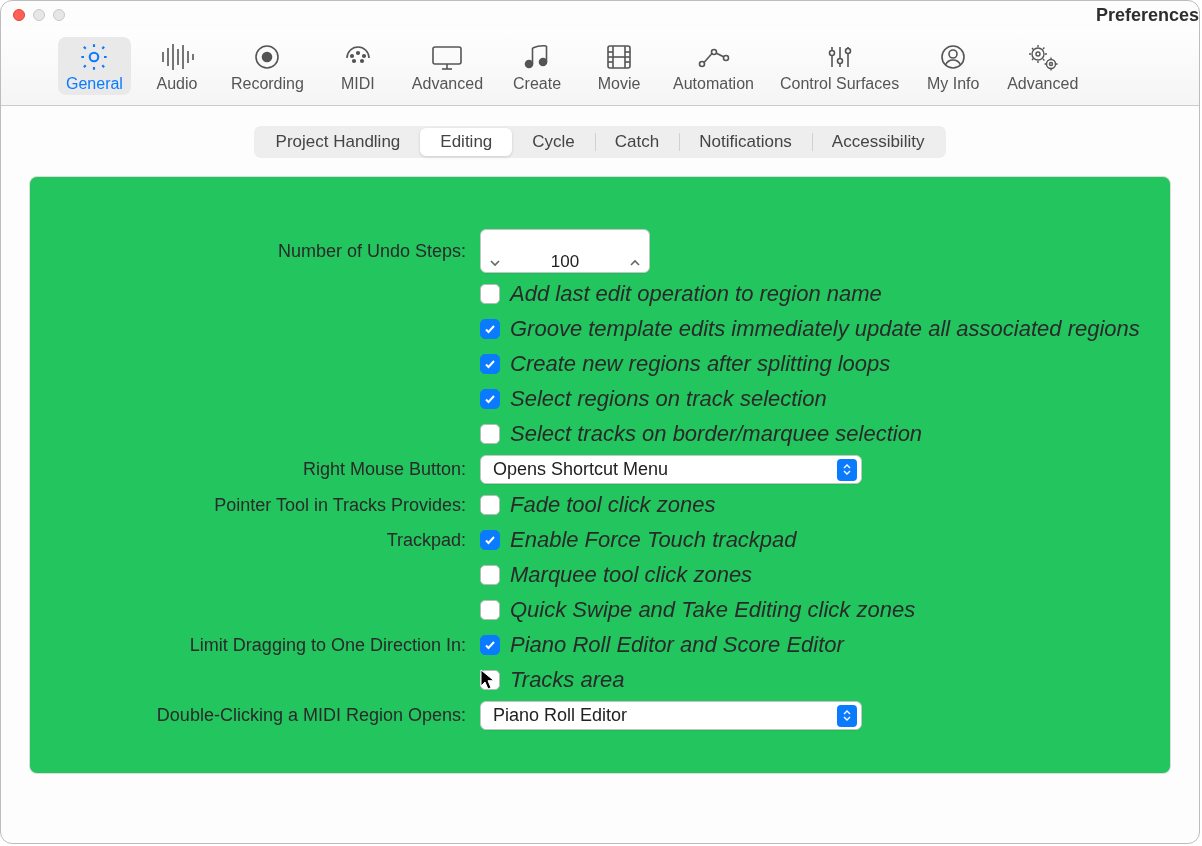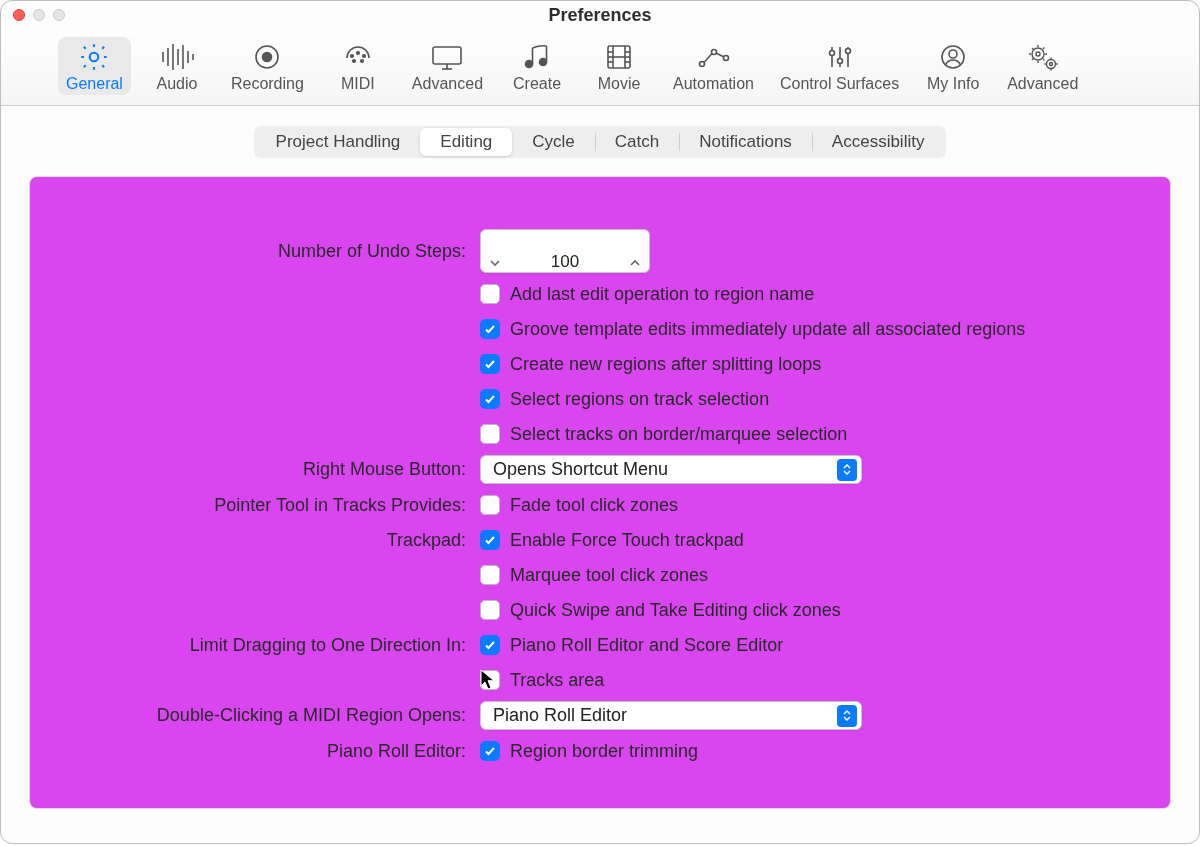--- a/index.html
+++ b/index.html
@@ -28,21 +28,21 @@
   position: relative;
 }
 .traffic-lights { display: flex; gap: 8px; }
 .tl { width: 12px; height: 12px; border-radius: 50%; }
 .tl.close { background: #ff5f57; border: 0.5px solid #e14037; }
 .tl.min { background: #e6e6e6; border: 0.5px solid #c9c9c9; }
 .tl.max { background: #e6e6e6; border: 0.5px solid #c9c9c9; }
 .window-title {
   position: absolute;
   left: 0; right: 0;
-  text-align: center;
+  text-align: right;
   font-weight: 600;
   font-size: 18px;
   color: #2e2e2e;
 }
 .toolbar {
   display: flex;
   gap: 10px;
   padding: 8px 22px 10px;
   border-bottom: 1px solid #ccc;
   background: linear-gradient(#fefefe,#f5f5f5);
@@ -91,21 +91,21 @@
 .subtab + .subtab::before {
   content: "";
   position: absolute;
   left: 0; top: 5px; bottom: 5px;
   width: 1px;
   background: #d0d0d0;
 }
 .subtab.active::before, .subtab.active + .subtab::before { display:none; }
 
 .panel {
-  background: #d946ef;
+  background: #22c55e;
   border: 1px solid #dcdcdc;
   border-radius: 8px;
   padding: 52px 30px 36px;
 }
 .form-row {
   display: flex;
   align-items: center;
   margin-bottom: 7px;
   min-height: 28px;
 }
@@ -137,21 +137,21 @@
   display: inline-flex;
   align-items: center; justify-content: center;
   flex-shrink: 0;
 }
 .checkbox.checked {
   background: #0a7bff;
   border-color: #0a7bff;
 }
 .checkbox.checked svg { display: block; }
 .checkbox svg { display: none; }
-.check-label { font-size: 18px; color: #2a2a2a; }
+.check-label { font-size: 22px; color: #2a2a2a; font-style: italic; }
 .select {
   display: flex; align-items: center; justify-content: space-between;
   background: #fff;
   border: 1px solid #c5c5c5;
   border-radius: 6px;
   height: 29px;
   width: 382px;
   padding: 0 4px 0 12px;
   box-shadow: 0 1px 1px rgba(0,0,0,0.05);
 }
@@ -475,31 +475,20 @@
                   <path d="M1 4l3-3 3 3" stroke="#fff" stroke-width="1.4" fill="none"></path>
                 </svg>
               <svg width="8" height="5" viewBox="0 0 8 5">
                   <path d="M1 1l3 3 3-3" stroke="#fff" stroke-width="1.4" fill="none"></path>
                 </svg>
             </div>
           </div>
         </div>
       </div>
 
-      <div class="form-row">
-        <div class="label-col">Piano Roll Editor:</div>
-        <div class="ctrl-col">
-          <div class="checkbox checked">
-              <svg width="12" height="12" viewBox="0 0 12 12">
-                <path d="M2 6.5l2.5 2.5L10 3" stroke="#fff" stroke-width="2" fill="none"></path>
-              </svg>
-            </div>
-          <span class="check-label">Region border trimming</span>
-        </div>
-      </div>
 
     </div>
   </div>
 
   <div class="cursor-ptr">
     <svg width="18" height="22" viewBox="0 0 18 22">
         <path d="M1 1l0 16 4-4 3 7 3-1.3-3-7 6 0z" fill="#000" stroke="#fff" stroke-width="1"></path>
       </svg>
   </div>
 </div>

